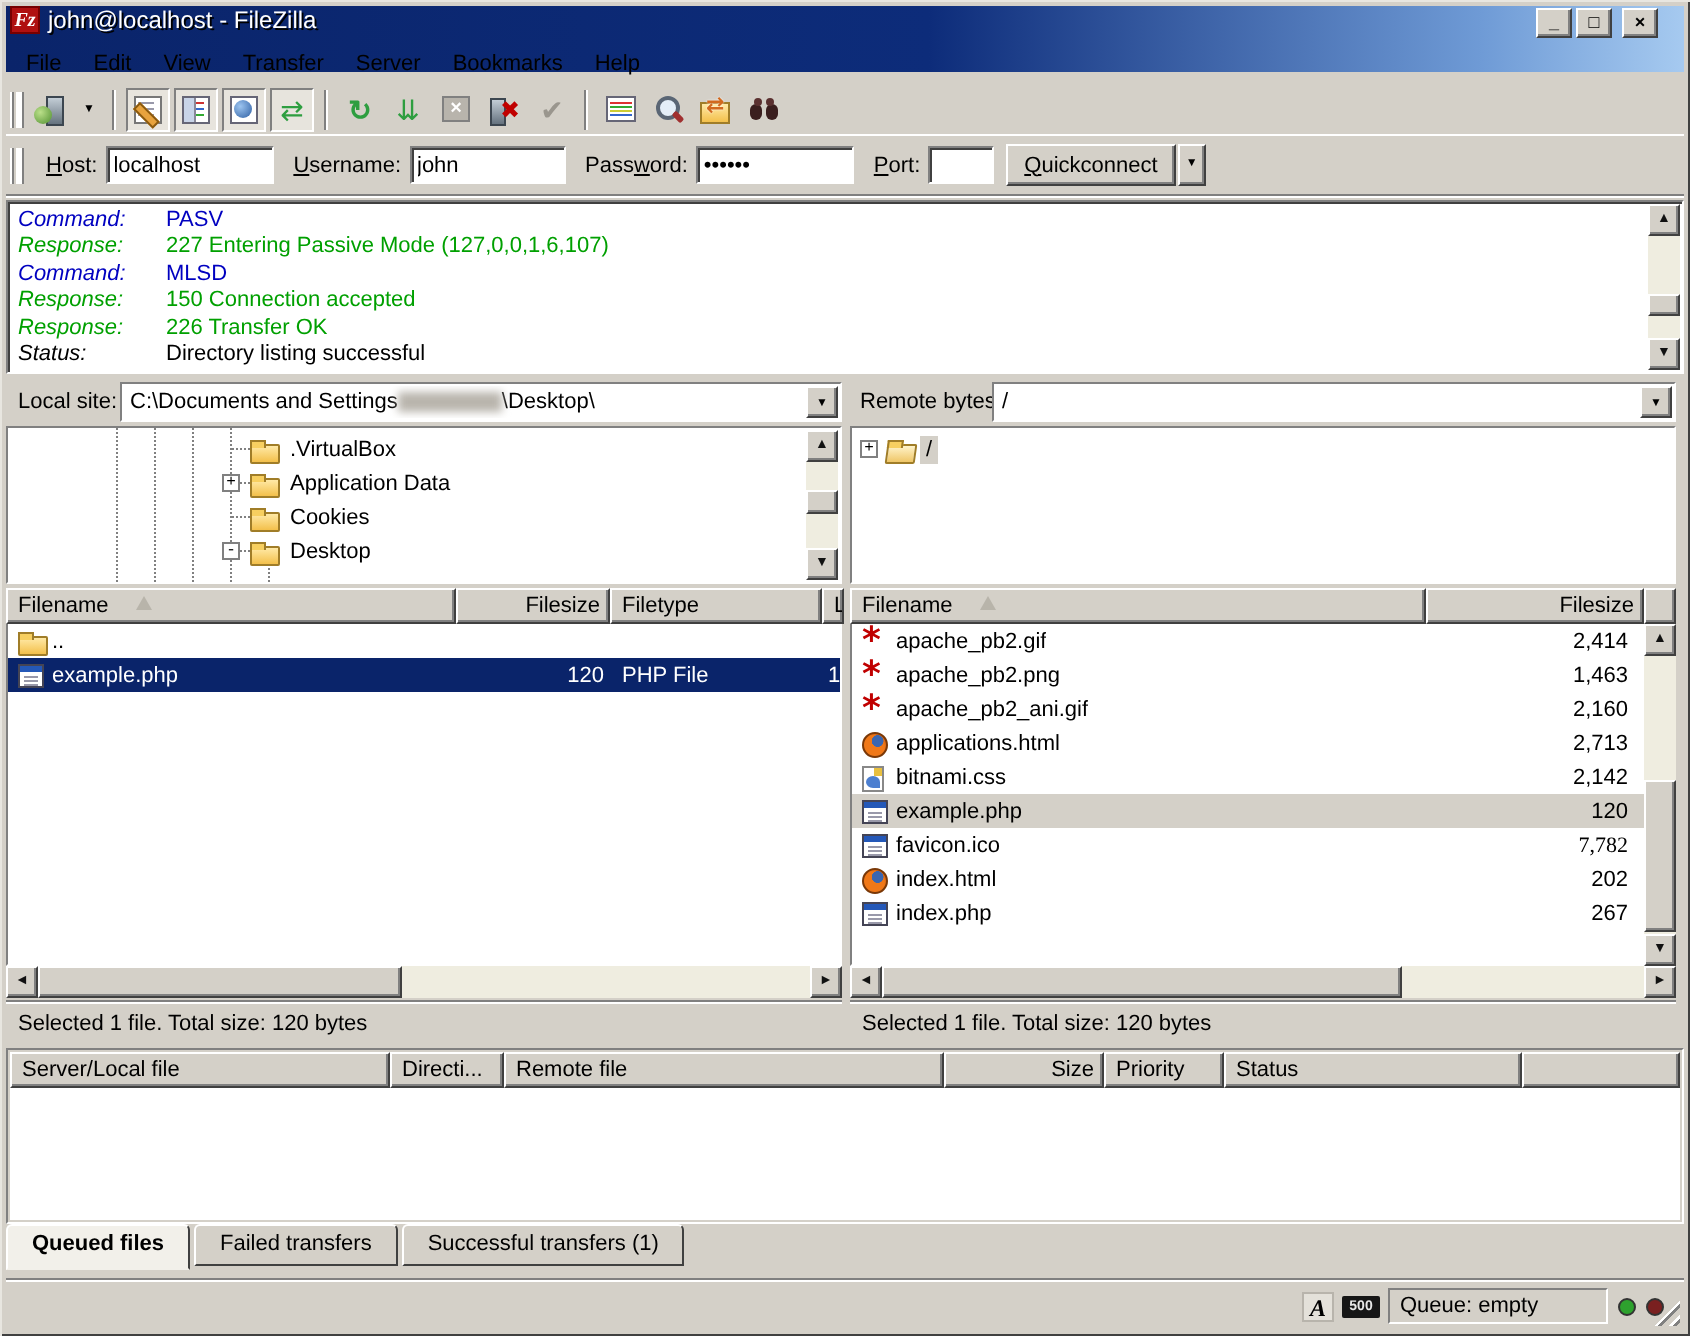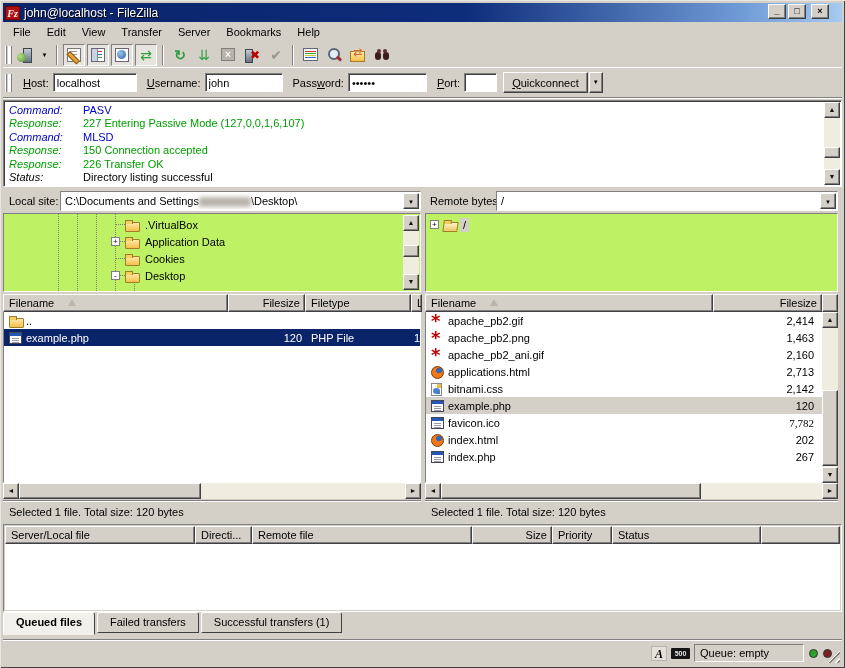--- a/index.html
+++ b/index.html
@@ -7,21 +7,21 @@
   #window{
     position:relative;width:845px;height:668px;margin:0 auto;
     background:#D4D0C8;font-family:"Liberation Sans",sans-serif;font-size:11px;color:#000;
     box-shadow:inset 1px 1px 0 #E8E6E0, inset -1px -1px 0 #404040;
     overflow:hidden;
   }
   .abs{position:absolute;}
   .sunken{background:#FFFFFF;border:1px solid;border-color:#808080 #FFFFFF #FFFFFF #808080;box-shadow:inset 1px 1px 0 #404040;}
   .sunken-flat{border:1px solid;border-color:#808080 #FFFFFF #FFFFFF #808080;}
   
-  .titlebar{left:3px;top:3px;width:839px;height:19px;background:linear-gradient(90deg,#0A246A 0%,#0D2C7A 55%,#6F9BD6 88%,#A6CAF0 100%);display:flex;align-items:center;}
+  .titlebar{left:3px;top:3px;width:839px;height:33px;background:linear-gradient(90deg,#0A246A 0%,#0D2C7A 55%,#6F9BD6 88%,#A6CAF0 100%);display:flex;align-items:flex-start;}
   .app-icon{width:15px;height:14px;margin:0 4px 0 2px;background:#B01010;border:1px solid #700;color:#fff;font:italic bold 10px/13px "Liberation Serif",serif;text-align:center;}
   .title-text{color:#fff;font-weight:normal;font-size:12px;text-shadow:1px 1px 0 #000;}
   .win-btn{position:absolute;top:4px;width:18px;height:15px;background:#D4D0C8;border:1px solid;border-color:#FFFFFF #404040 #404040 #FFFFFF;box-shadow:inset -1px -1px 0 #808080;font:bold 9px/13px "Liberation Sans",sans-serif;text-align:center;color:#000;}
   
   .menubar{left:3px;top:22px;width:839px;height:20px;display:flex;align-items:center;padding-left:2px;}
   .menu-item{padding:2px 8px;}
   
   .toolbar{left:3px;top:42px;width:839px;height:26px;display:flex;align-items:center;border-bottom:1px solid #fff;}
   .grip2{width:3px;height:18px;margin:0 5px 0 2px;background:linear-gradient(90deg,#fff 0 1px,#808080 1px 2px,transparent 2px);box-shadow:3px 0 0 #fff,4px 0 0 #808080;}
   .tbtn{width:22px;height:22px;display:flex;align-items:center;justify-content:center;margin:0 1px;position:relative;}
@@ -73,21 +73,21 @@
   .sbtn{position:absolute;width:16px;height:16px;background:#D4D0C8;border:1px solid;border-color:#FFFFFF #404040 #404040 #FFFFFF;box-shadow:inset -1px -1px 0 #808080;font-size:7px;line-height:14px;text-align:center;color:#111;}
   .sthumb{position:absolute;background:#D4D0C8;border:1px solid;border-color:#FFFFFF #404040 #404040 #FFFFFF;box-shadow:inset -1px -1px 0 #808080;}
   .g-up::before{content:"▲";} .g-down::before{content:"▼";} .g-left::before{content:"◄";} .g-right::before{content:"►";}
   
   .site-label{position:absolute;top:195px;}
   .combo{position:absolute;top:191px;height:20px;}
   .combo .val{position:absolute;left:1px;top:1px;right:17px;bottom:1px;background:#fff;padding:2px 0 0 3px;white-space:nowrap;overflow:hidden;}
   .combo .drop{position:absolute;right:1px;top:1px;width:16px;bottom:1px;background:#D4D0C8;border:1px solid;border-color:#FFFFFF #404040 #404040 #FFFFFF;box-shadow:inset -1px -1px 0 #808080;font-size:6px;line-height:16px;text-align:center;}
   .redact{display:inline-block;width:52px;height:10px;background:#B9B5AD;filter:blur(2px);vertical-align:middle;}
   
-  .tree{background:#bef264;}
+  .tree{background:#ffffff;}
   .tline{position:absolute;border-left:1px dotted #808080;width:0;}
   .trow{position:absolute;height:17px;display:flex;align-items:center;}
   .expander{width:9px;height:9px;background:#fff;border:1px solid #808080;font:8px/7px "Liberation Mono",monospace;text-align:center;color:#000;flex:none;}
   .tconn{width:10px;border-top:1px dotted #808080;flex:none;}
   .tree-label{padding:1px 3px;white-space:nowrap;}
   .tree-label.sel{background:#D4D0C8;}
   
   .fi{display:inline-block;width:17px;height:15px;position:relative;flex:none;}
   .fi-folder{width:15px;height:10px;margin:4px 2px 0 0;background:linear-gradient(#FFE9A6,#F3C04B);border:1px solid #A07D28;border-radius:1px;}
   .fi-folder::before{content:"";position:absolute;top:-3px;left:-1px;width:6px;height:3px;background:#F7CF60;border:1px solid #A07D28;border-bottom:none;}

